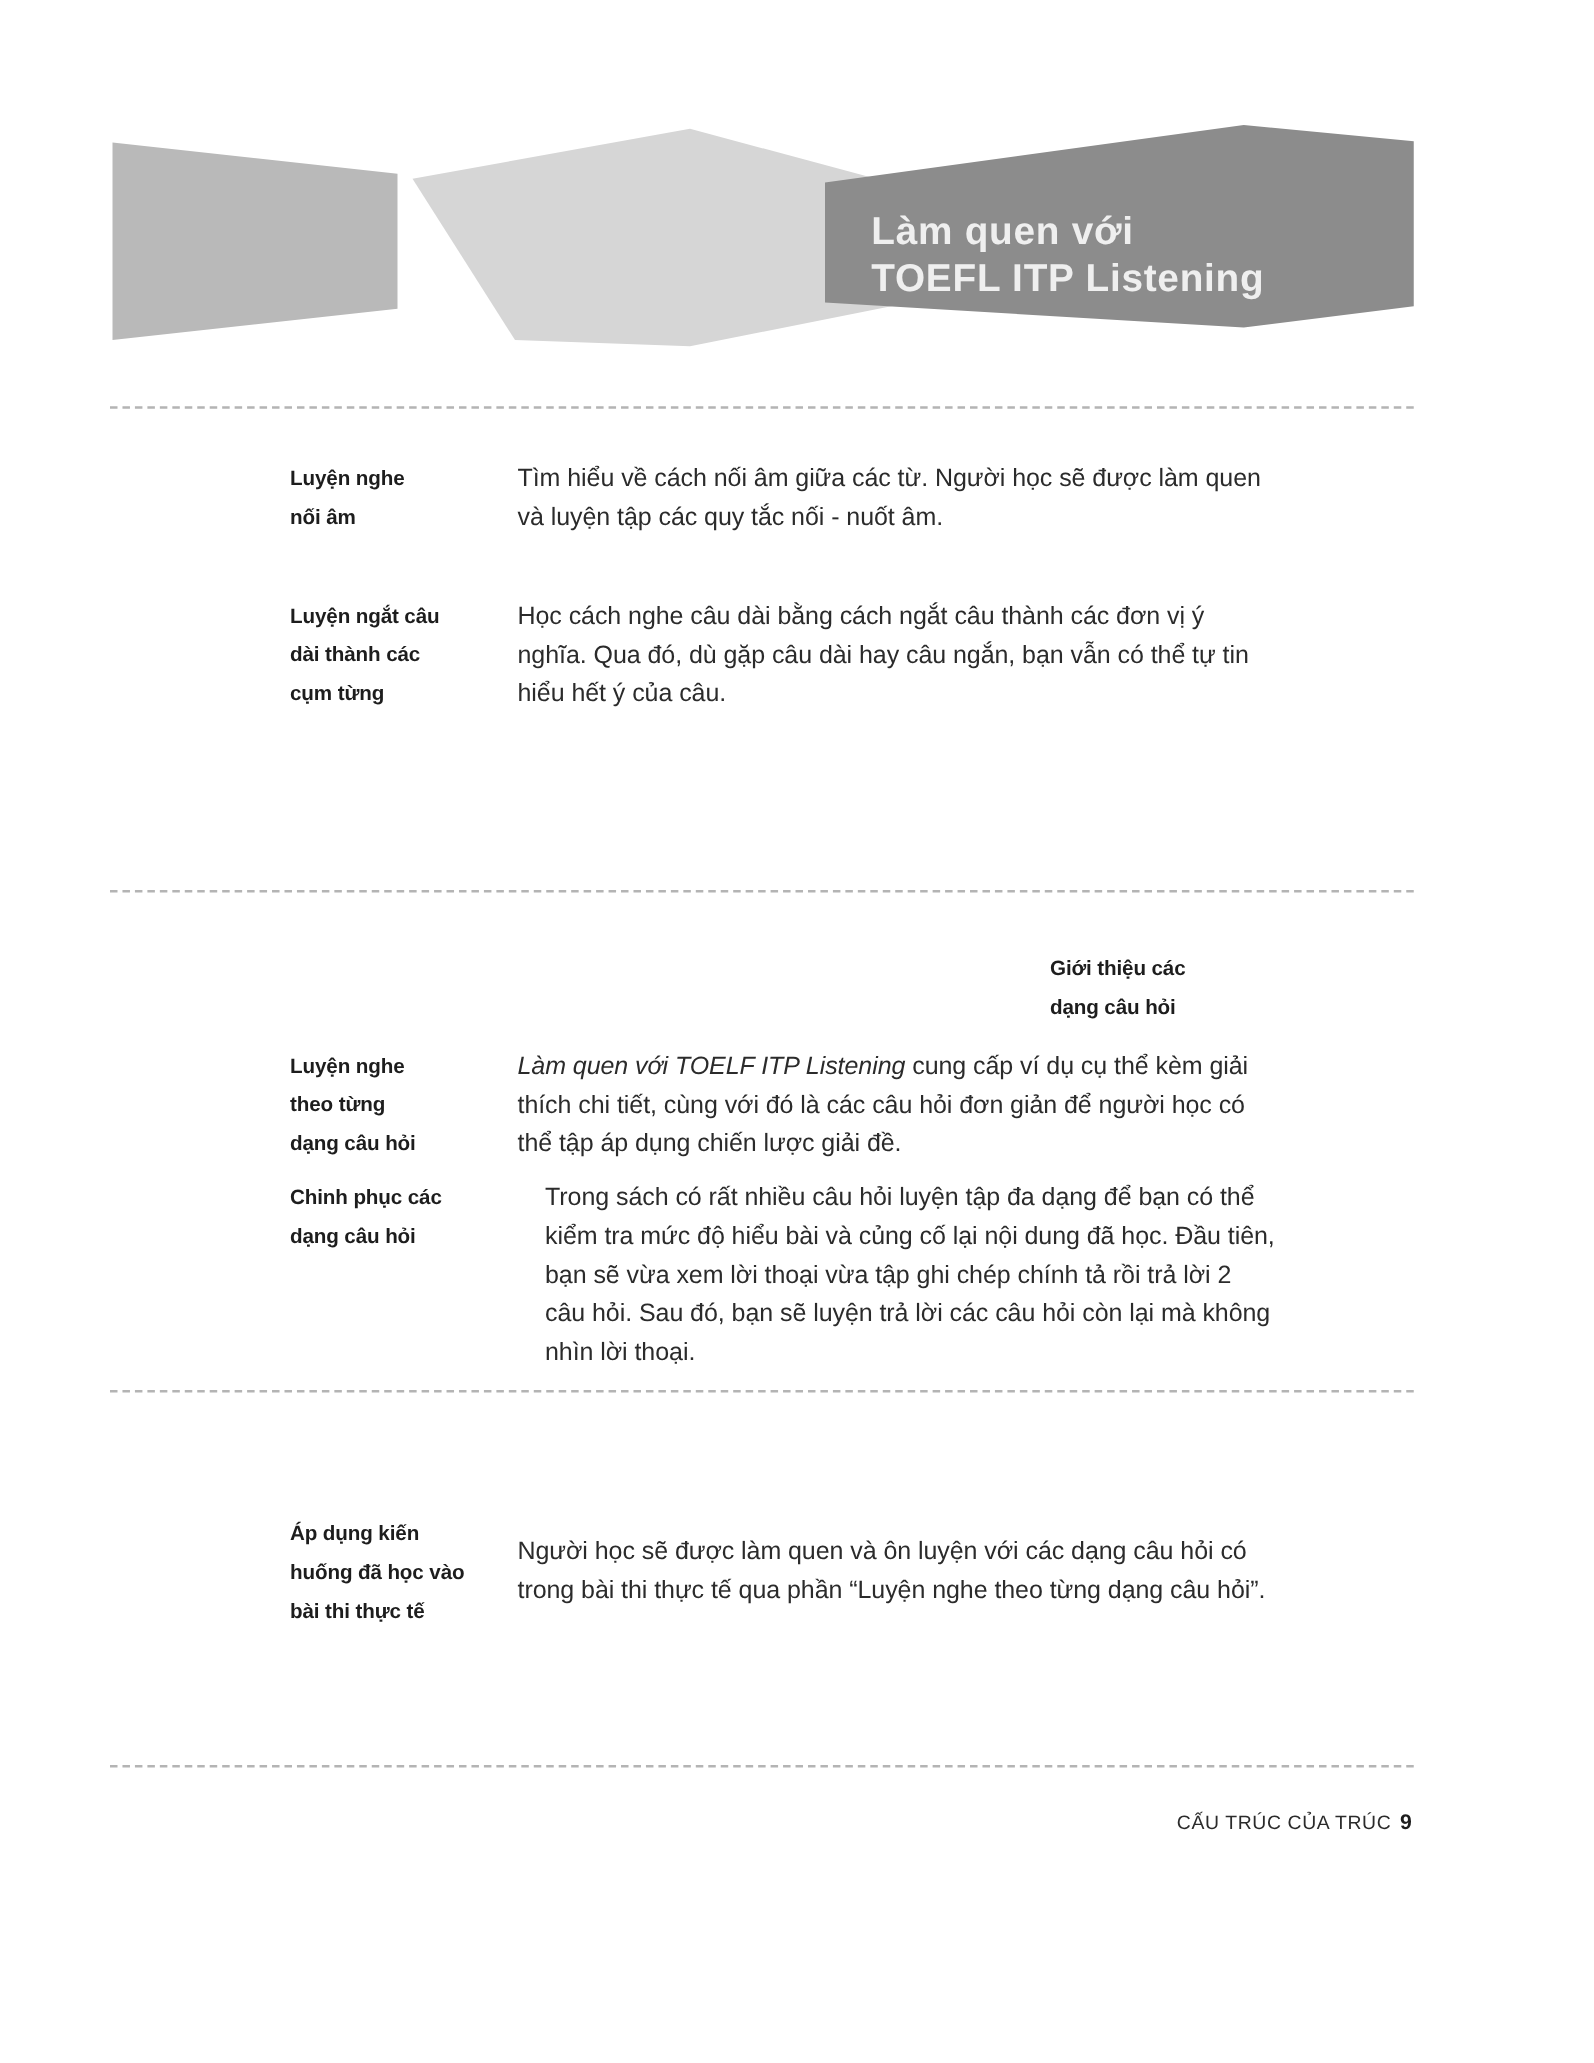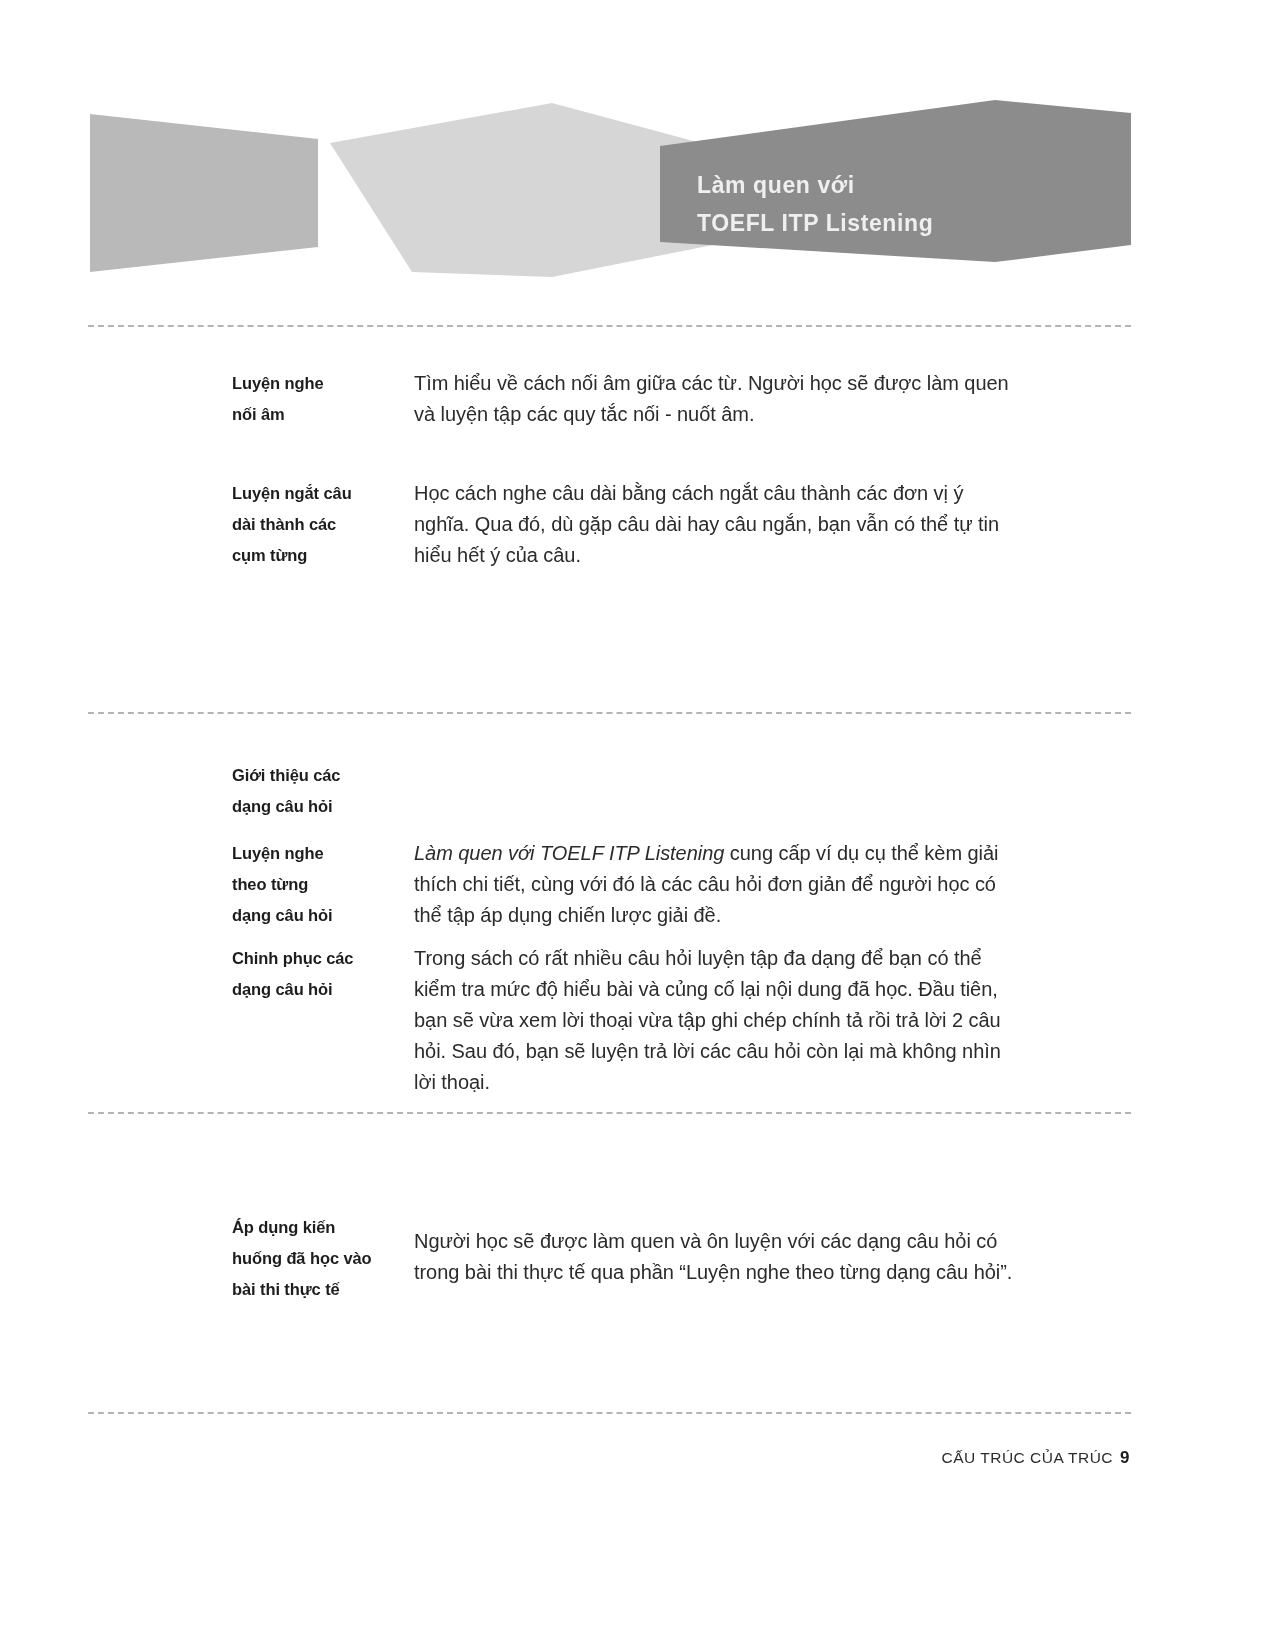--- a/index.html
+++ b/index.html
@@ -28,21 +28,21 @@
     display: block;
     width: 1275px;
     height: 300px;
   }
   .banner-title {
     position: absolute;
     left: 697px;
     top: 166px;
     width: 420px;
     color: #efefef;
-    font-size: 23px;
+    font-size: 31px;
     font-weight: 600;
     line-height: 38px;
     letter-spacing: 0.6px;
     font-family: "Liberation Sans", sans-serif;
   }
   .banner-title .line {
     display: block;
     white-space: nowrap;
   }
 
@@ -57,20 +57,21 @@
   .rule.r1 { top: 325px; }
   .rule.r2 { top: 712px; }
   .rule.r3 { top: 1112px; }
   .rule.r4 { top: 1412px; }
 
   
   .row {
     position: absolute;
     display: flex;
     align-items: flex-start;
+    justify-content: flex-end;
   }
   .row-label {
     width: 182px;
     flex: 0 0 182px;
     font-size: 16.5px;
     font-weight: 700;
     color: #1d1d1d;
     line-height: 31px;
     letter-spacing: -0.1px;
   }
@@ -85,21 +86,21 @@
   }
   .row-body .ital {
     font-style: italic;
   }
 
   
   .row.r-a { left: 232px; top: 368px; width: 790px; }
   .row.r-b { left: 232px; top: 478px; width: 790px; }
   .row.r-c { left: 232px; top: 740px; width: 790px; margin-top: 20px; }
   .row.r-d { left: 232px; top: 838px; width: 790px; }
-  .row.r-e { left: 232px; top: 943px; width: 790px; }
+  .row.r-e { left: 232px; top: 943px; width: 790px; gap: 22px; }
   .row.r-f { left: 232px; top: 1212px; width: 790px; }
   .row.r-f .row-body { padding-top: 14px; }
 
   
   .footer {
     position: absolute;
     right: 145px;
     top: 1448px;
     font-size: 15.5px;
     color: #2b2b2b;

